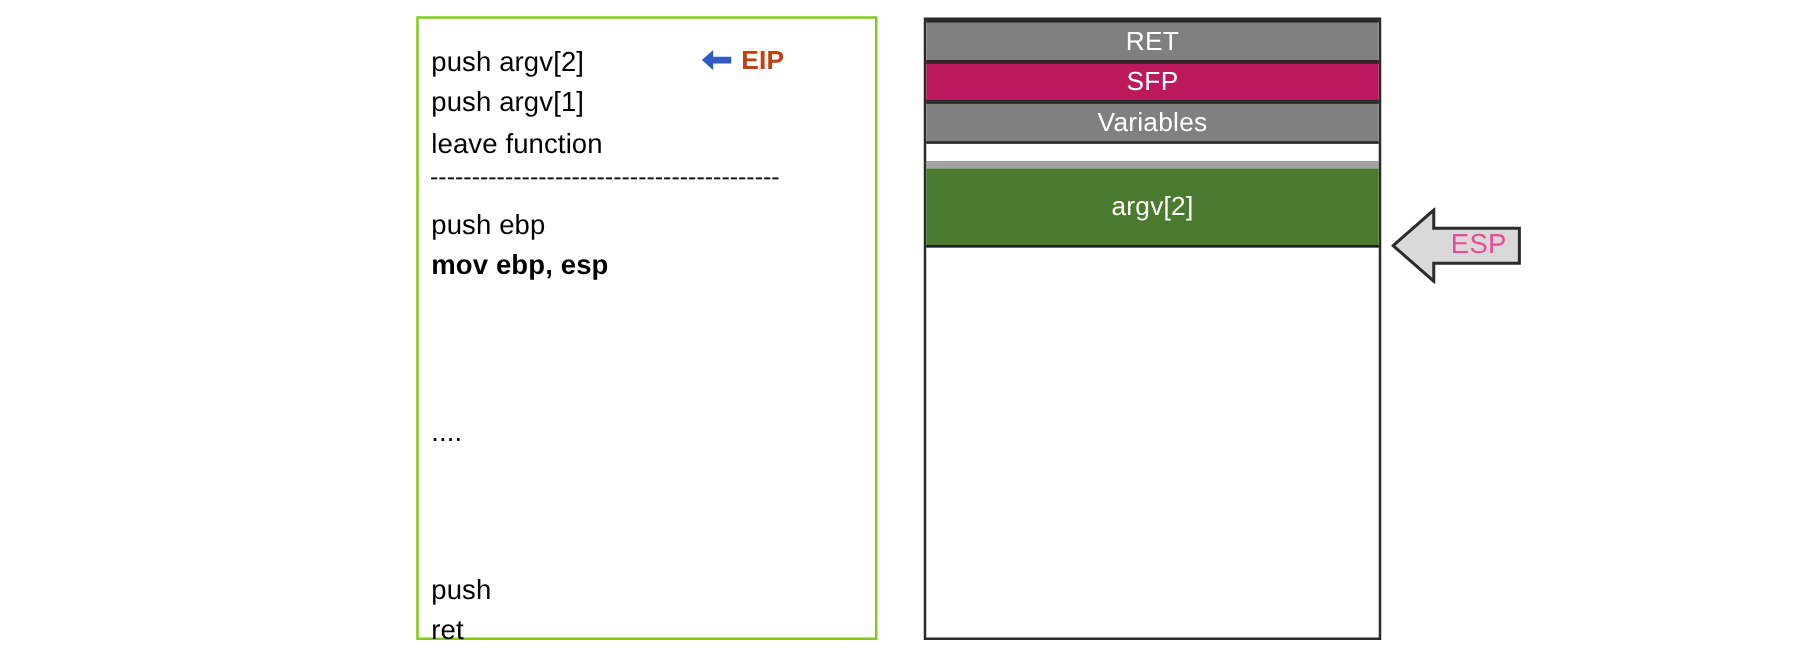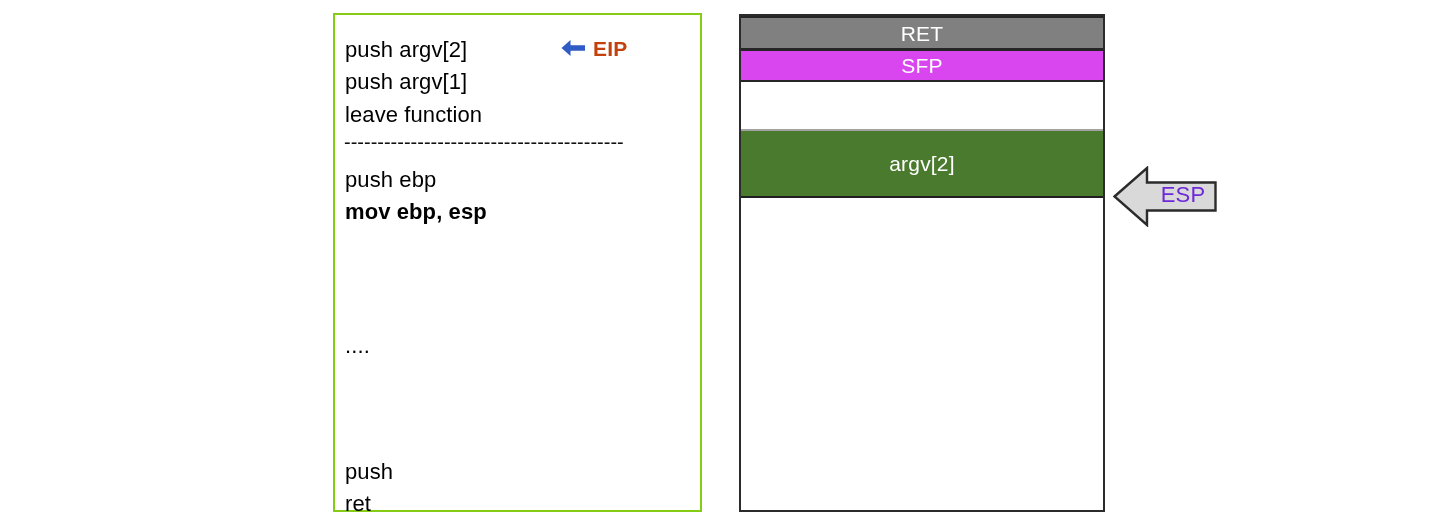--- a/index.html
+++ b/index.html
@@ -100,21 +100,21 @@
     line-height: 21px;
     letter-spacing: 0.2px;
   }
   .stack-cell.gray {
     background: #808080;
     border-top: 2px solid #262626;
     border-bottom: 2px solid #262626;
   }
   .stack-cell.green {
     background: #4a7a2e;
-    border-top: 2px solid #a3a3a3;
+    border-top: 6px solid #a3a3a3;
     border-bottom: 2px solid #1f1f1f;
   }
 
   
   #esp-pointer {
     position: absolute;
     left: 1113px;
     top: 166px;
     width: 104px;
     height: 61px;
@@ -126,21 +126,21 @@
     display: block;
   }
   #esp-label {
     position: absolute;
     left: 45px;
     top: 17px;
     width: 50px;
     text-align: center;
     font-size: 22px;
     line-height: 24px;
-    color: #6d28d9;
+    color: #ec4899;
     letter-spacing: 0.2px;
   }
 </style>
 </head>
 <body>
 
 <div id="code-panel">
 
   <div class="code-line" style="top: 24px;">push argv[2]</div>
   <div class="code-line" style="top: 56px;">push argv[1]</div>
@@ -160,21 +160,22 @@
         <path d="M1.5 11 L10.5 3 L10.5 8.3 L25 8.3 L25 13.7 L10.5 13.7 L10.5 19 Z" fill="#2f5bc4"></path>
       </svg>
     </span>
     <span id="eip-label">EIP</span>
   </div>
 
 </div>
 
 <div id="stack-panel">
   <div class="stack-cell gray" style="top: 0px; height: 34px; background: rgb(128, 128, 128);">RET</div>
-  <div class="stack-cell gray" style="top: 33px; height: 33px; background: #d946ef;">SFP</div>
+  <div class="stack-cell gray" style="top: 33px; height: 33px; background: #be185d;">SFP</div>
+  <div class="stack-cell gray" style="top: 65px; height: 34px; background: rgb(128, 128, 128);">Variables</div>
   <div class="stack-cell green" style="top: 113px; height: 69px; background: rgb(74, 122, 46);">argv[2]</div>
 </div>
 
 <div id="esp-pointer">
   <span>
     <svg viewBox="0 0 104 61" width="104" height="61" aria-hidden="true">
       <path d="M1.5 30.5 L34 2 L34 16.5 L102.5 16.5 L102.5 44.5 L34 44.5 L34 59 Z" fill="#d9d9d9" stroke="#2b2b2b" stroke-width="2.4" stroke-linejoin="miter"></path>
     </svg>
   </span>
   <span id="esp-label">ESP</span>

